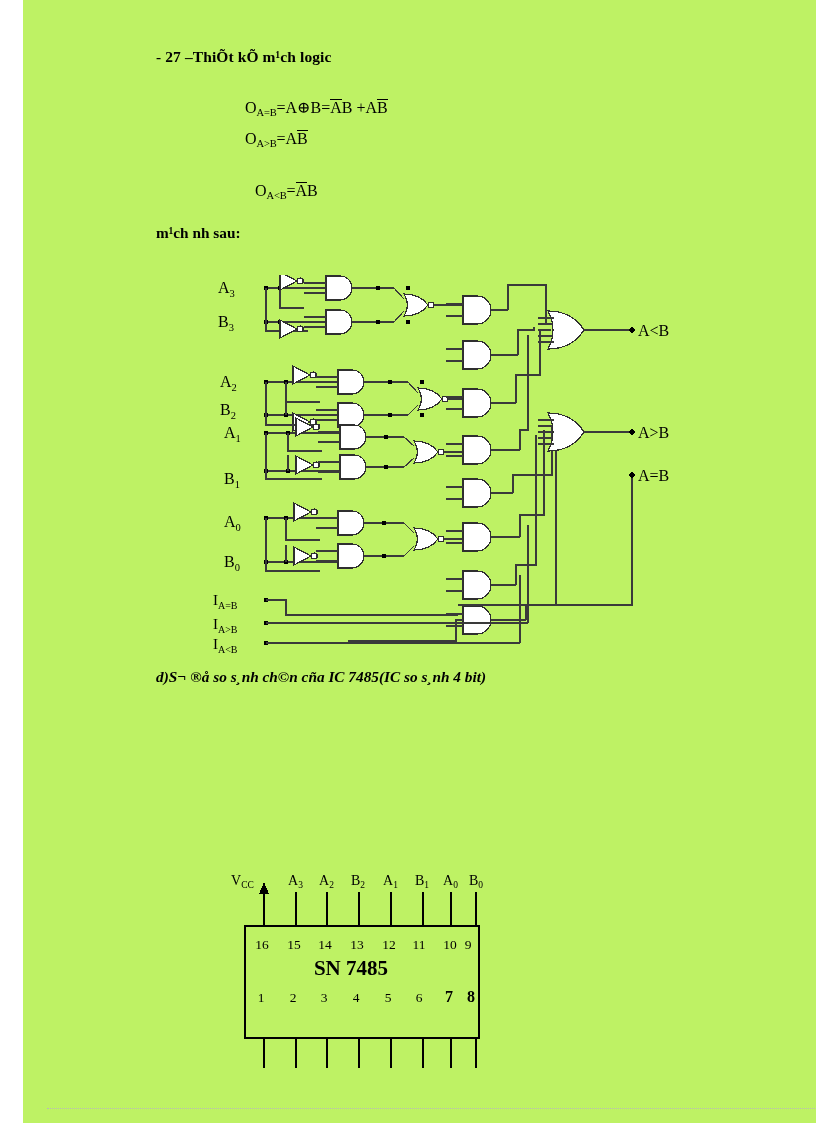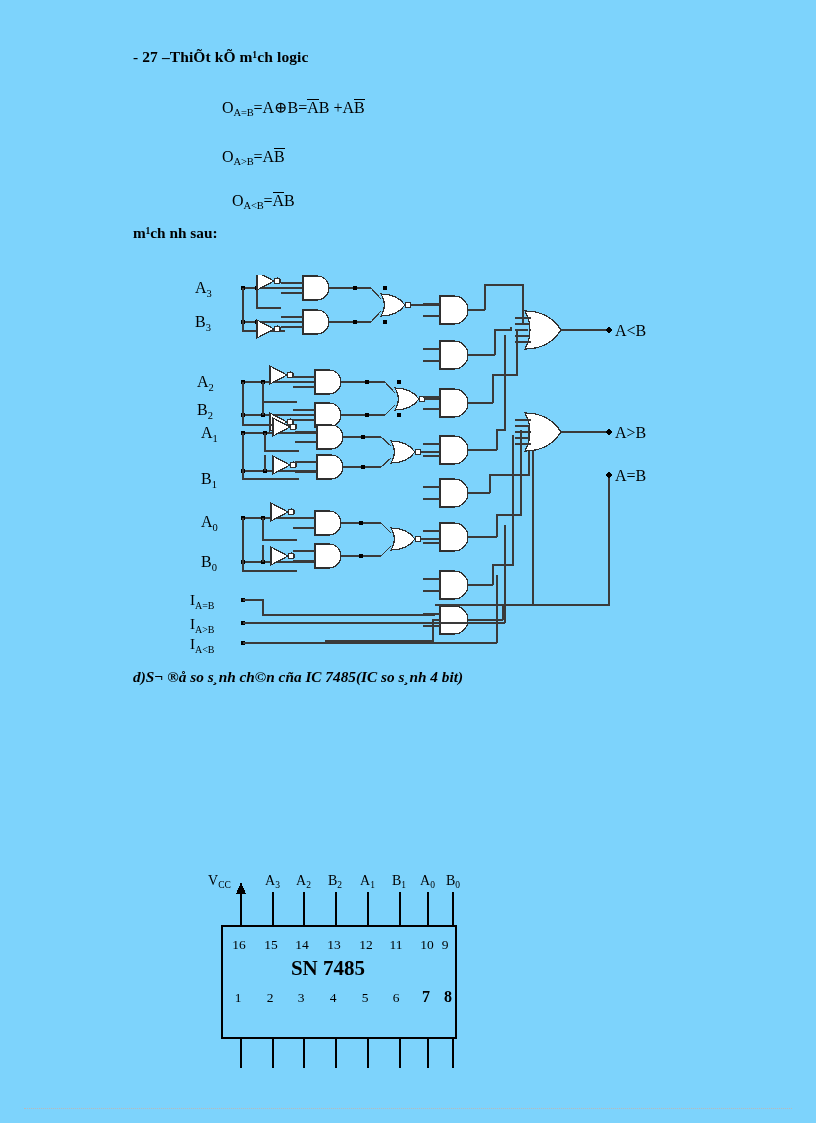--- a/index.html
+++ b/index.html
@@ -11,21 +11,22 @@
     width: 816px;
     height: 1123px;
     position: relative;
     font-family: "Liberation Serif", "DejaVu Serif", serif;
     color: #000000;
     overflow: hidden;
   }
   .page {
     position: absolute;
     inset: 0;
-    background: #7dd3fc;
+    background: #bef264;
+    margin-left: 23px;
   }
 
   
   .heading {
     position: absolute;
     left: 133px;
     top: 48px;
     font-size: 15.5px;
     font-weight: bold;
     letter-spacing: 0.1px;
@@ -43,22 +44,22 @@
     vertical-align: -0.28em;
     letter-spacing: -0.2px;
   }
   .ovl {
     border-top: 1.3px solid #000;
     padding-top: 0px;
     display: inline-block;
     line-height: 1.02;
   }
   .f1 { left: 222px; top: 99px; }
-  .f2 { left: 222px; top: 148px; }
-  .f3 { left: 232px; top: 192px; }
+  .f2 { left: 222px; top: 130px; }
+  .f3 { left: 232px; top: 182px; }
 
   .para {
     position: absolute;
     left: 133px;
     top: 222px;
     width: 562px;
     font-size: 15.3px;
     font-weight: bold;
     line-height: 1.45;
     text-align: justify;

